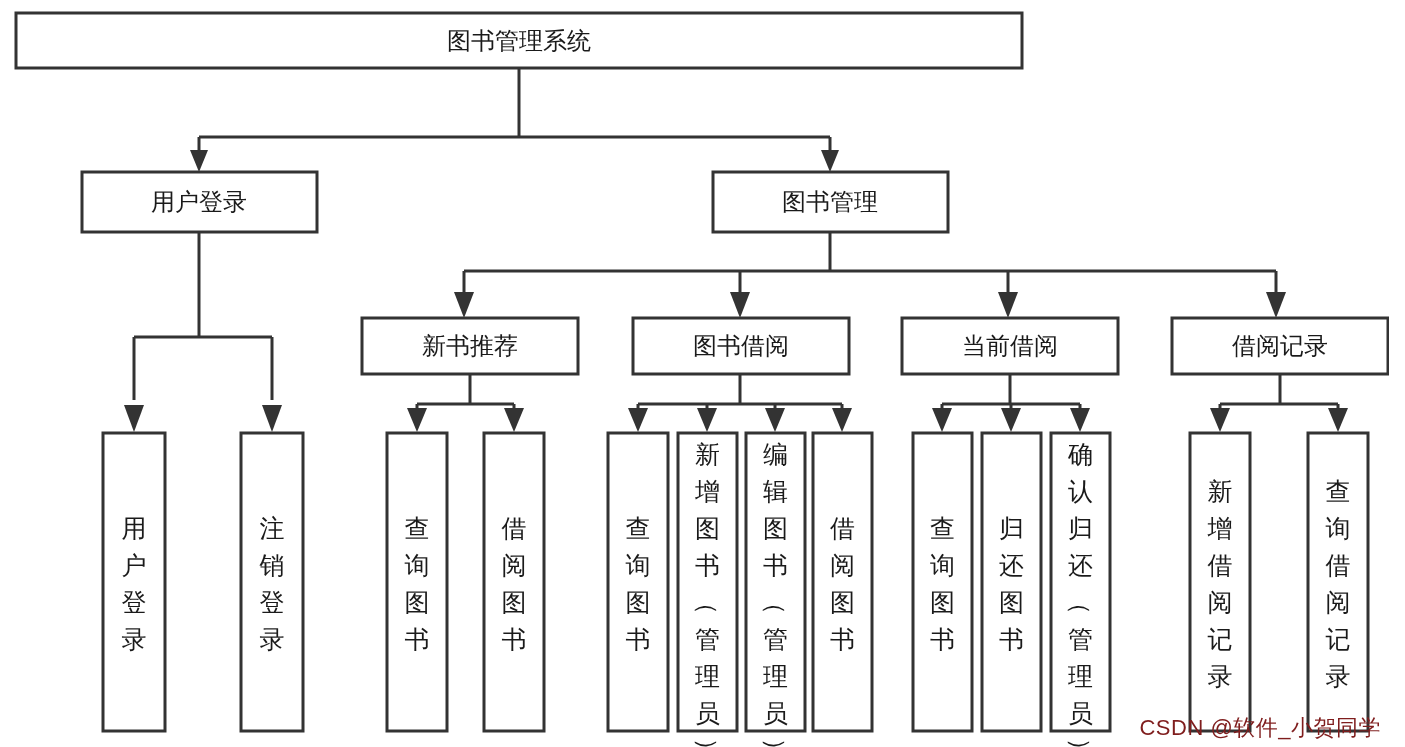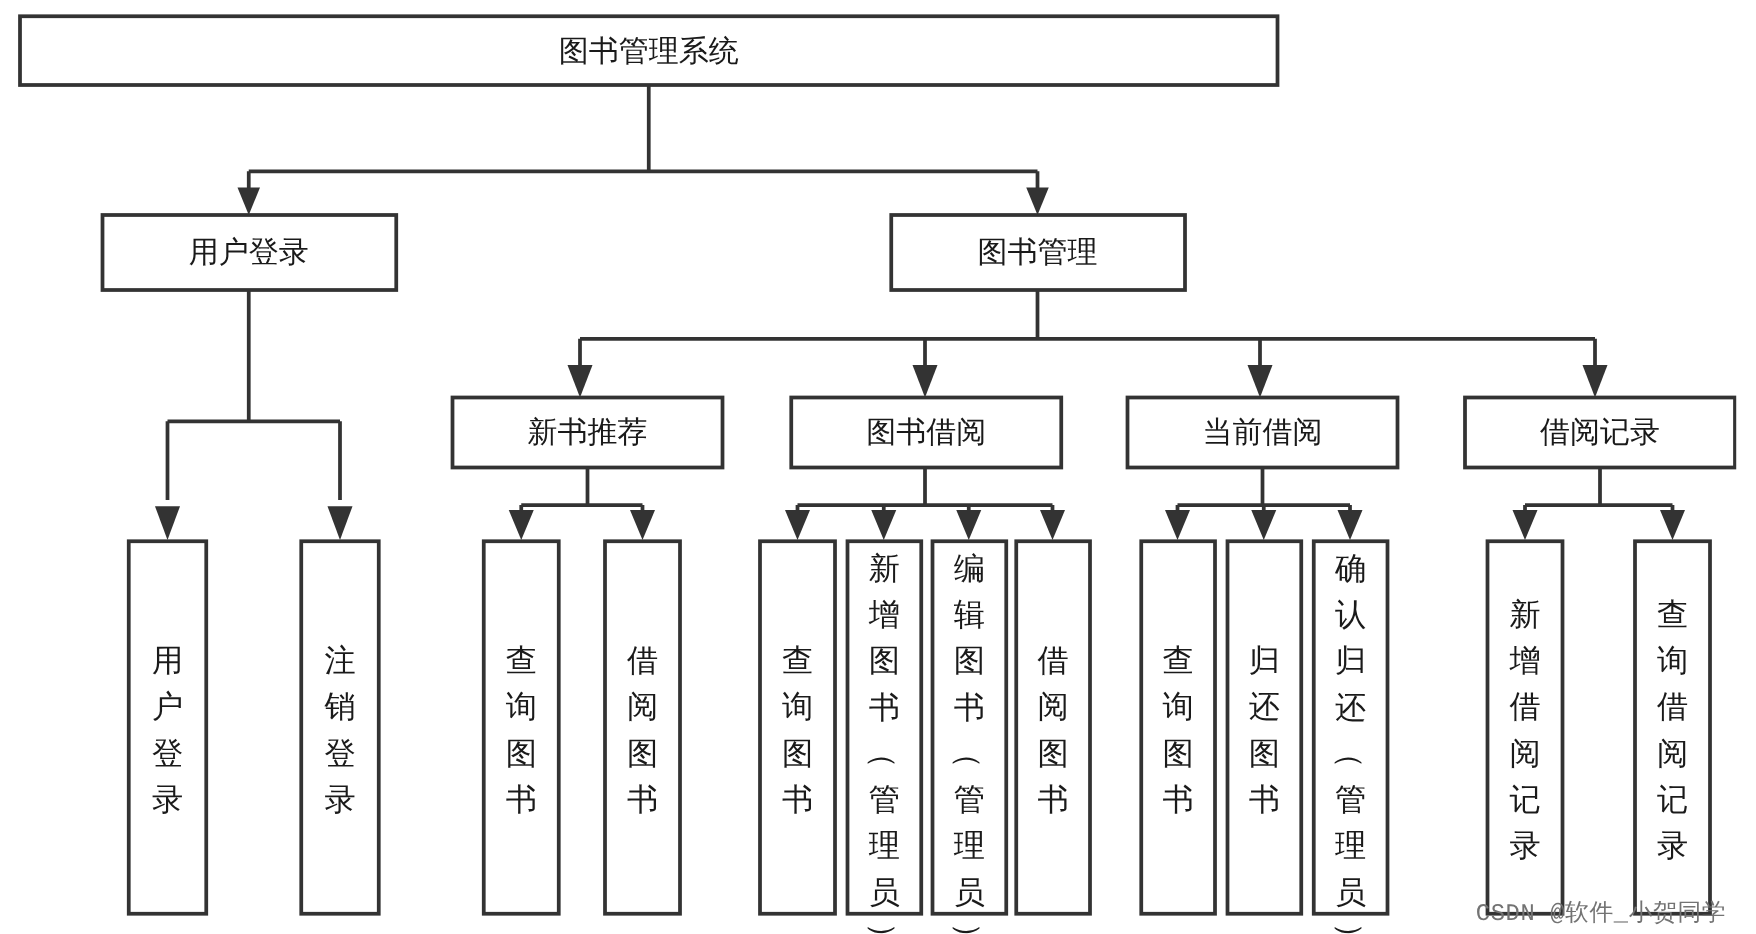--- a/index.html
+++ b/index.html
@@ -55,23 +55,23 @@
   .leaf-label-cell {
     font-family: "DejaVu Sans", "Liberation Sans", sans-serif;
     font-size: 25px;
     fill: #1a1a1a;
     text-anchor: middle;
   }
   .watermark-text {
     position: absolute;
     right: 8px;
     bottom: 4px;
-    font-family: Liberation Mono, monospace;
-    font-size: 19px;
-    color: #737373;
+    font-family: Liberation Sans, sans-serif;
+    font-size: 22px;
+    color: #7f1d1d;
     letter-spacing: 0.5px;
     white-space: nowrap;
     user-select: none;
   }
 </style>
 </head>
 <body>
 
 <div id="diagram-root">
 

